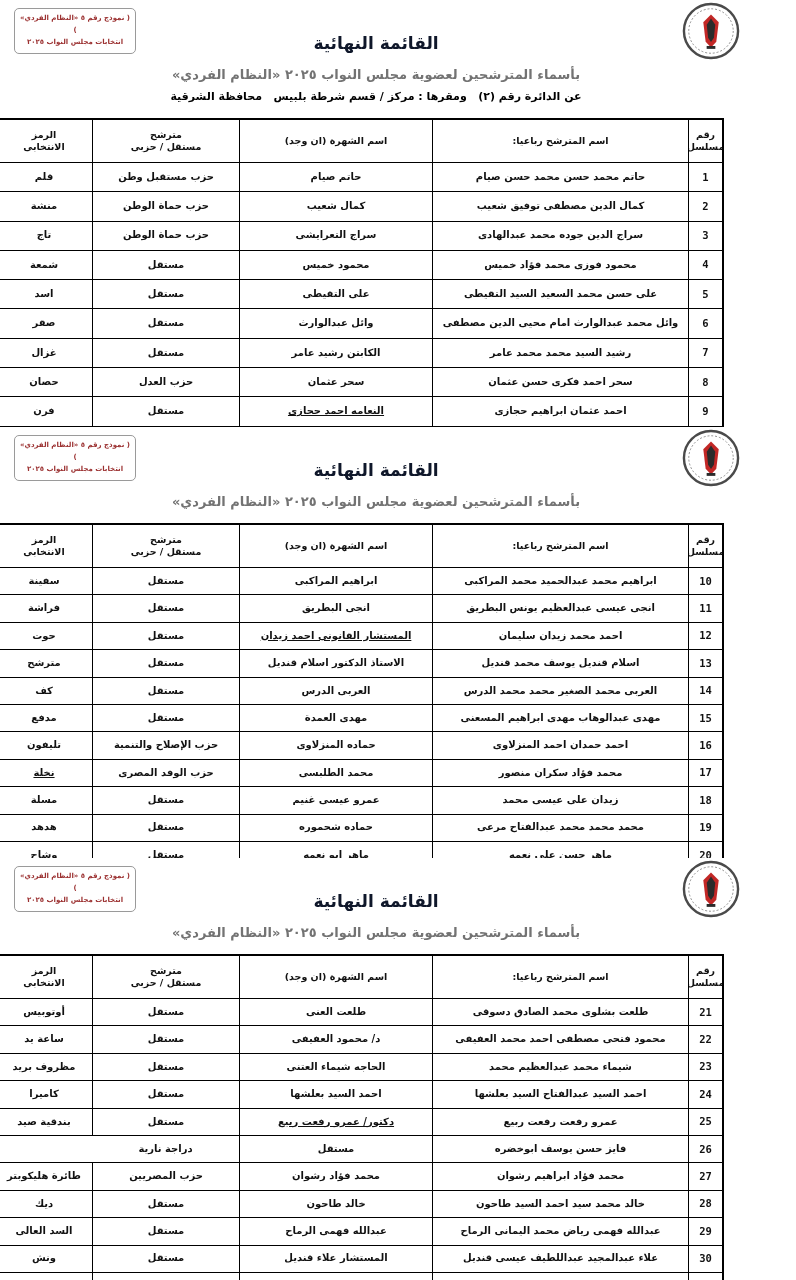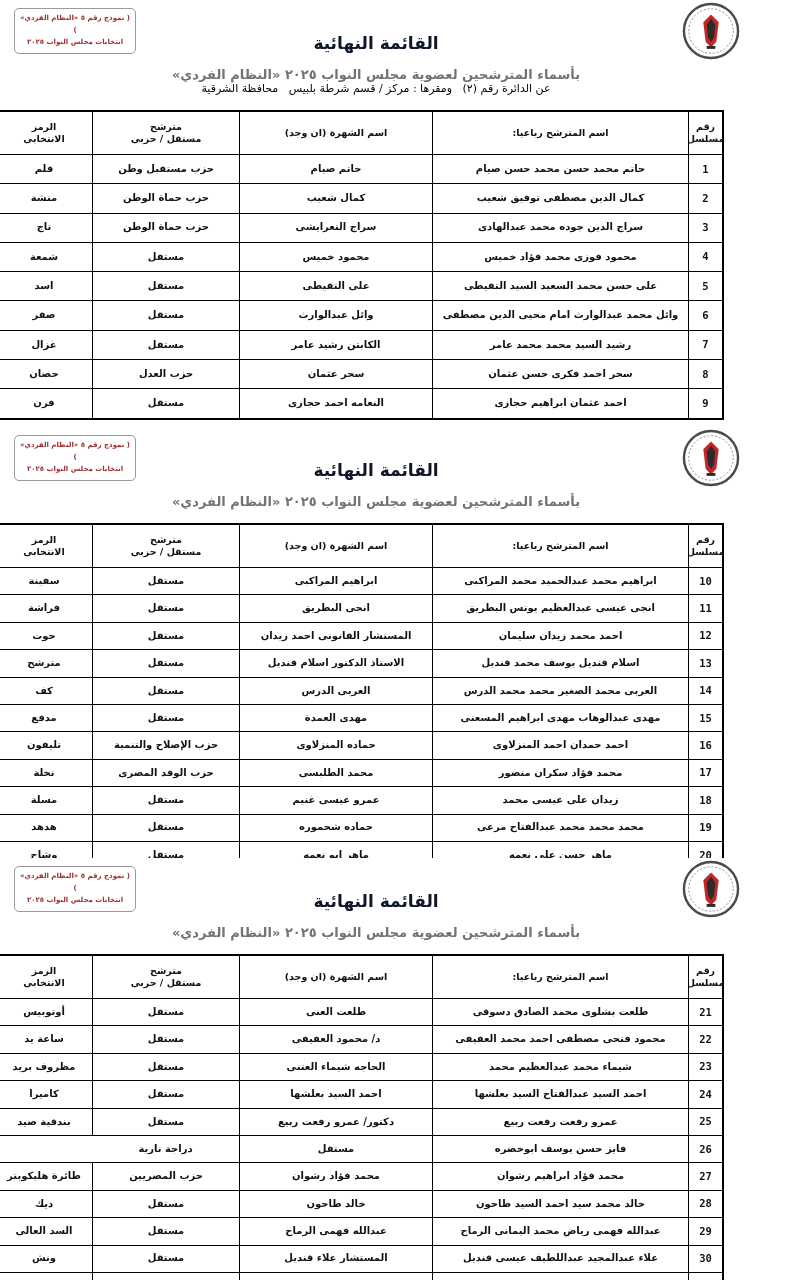--- a/index.html
+++ b/index.html
@@ -19,40 +19,40 @@
     padding:4px 4px;text-align:center;color:#9b3030;
     font-size:7px;font-weight:bold;line-height:1.7;direction:rtl;
   }
   .logo{position:absolute;top:2px;right:12px;width:58px;height:58px;}
 
   .title{
     margin:0;padding-top:33px;text-align:center;
     color:#0f172a;font-size:17px;font-weight:bold;letter-spacing:.5px;
   }
   .subtitle{text-align:center;font-size:13px;font-weight:bold;margin-top:14px;color:#737373;}
-  .district{text-align:center;font-size:11px;font-weight:normal;color:#000;white-space:pre;}
+  .district{text-align:center;font-size:11px;font-weight:bold;margin-top:8px;color:#000;white-space:pre;}
 
   .tbl{
     direction:rtl;margin:14px 0 0 0;margin-right:28px;width:730px;
     border:2px solid #000;box-sizing:border-box;background:#fff;
   }
   #sheet1 .tbl{margin-top:15px;}
   .thead,.trow{display:grid;grid-template-columns:34px 256px 193px 147px 1fr;direction:rtl;}
   .thead{height:42px;}
   .trow{border-top:1px solid #000;height:28.3px;}
   #sheet2 .trow,#sheet3 .trow{height:26.4px;}
   .cell{
     display:flex;flex-direction:column;align-items:center;justify-content:center;
     text-align:center;border-left:1px solid #000;font-weight:bold;
     padding:0 3px;box-sizing:border-box;font-size:10px;line-height:1.25;overflow:hidden;
   }
   .cell:last-child{border-left:none;}
   .thead .cell{font-size:9.5px;}
   .cell.no{font-family:"DejaVu Sans Mono", monospace;font-size:10.5px;}
-  .u{}
+  .u{text-decoration:underline;}
 </style>
 </head>
 <body>
 
 <section class="sheet" id="sheet1">
   <div class="stamp">
     <div>( نموذج رقم ٥ «النظام الفردي» )</div>
     <div>انتخابات مجلس النواب ٢٠٢٥</div>
   </div>
   <svg class="logo" viewBox="0 0 60 60" aria-hidden="true">

